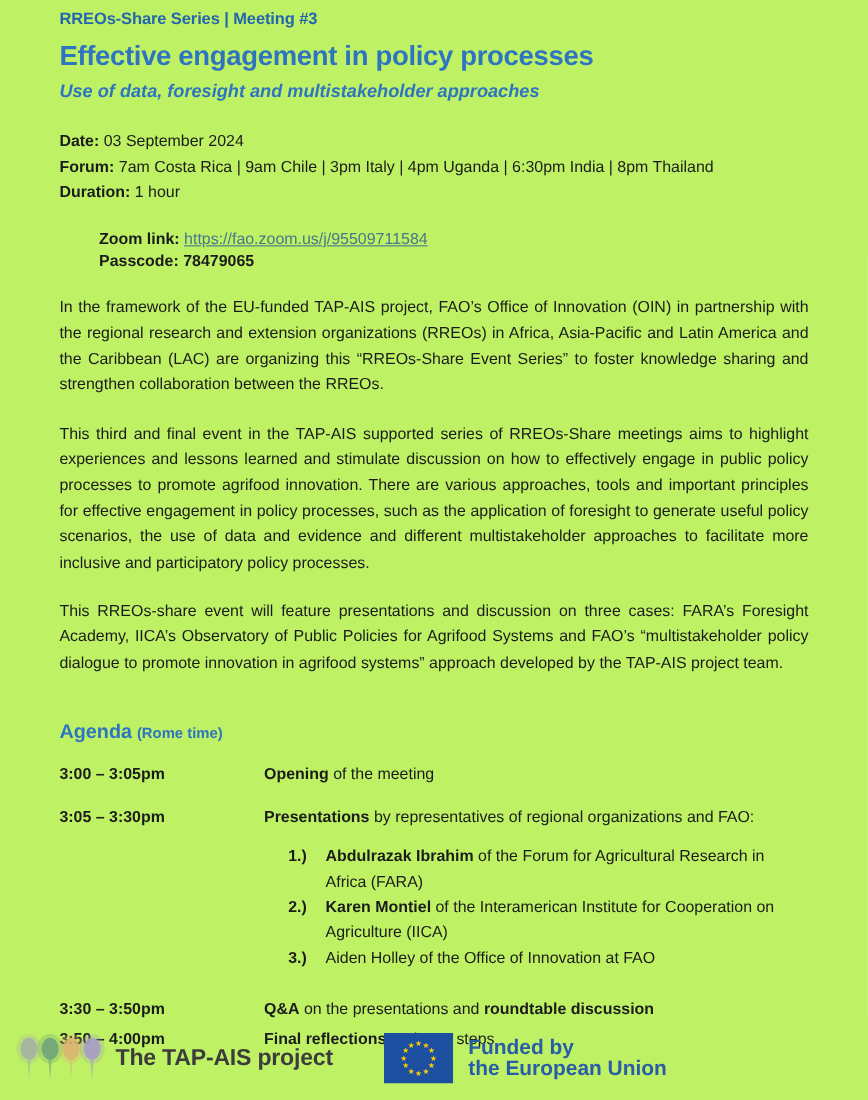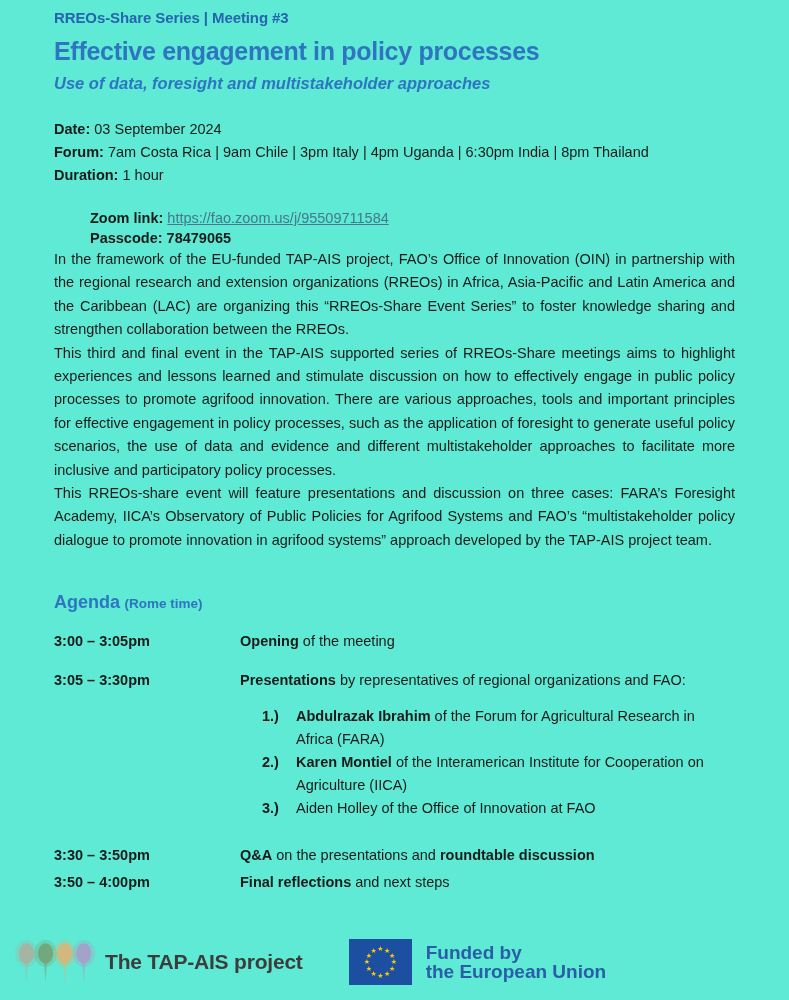--- a/index.html
+++ b/index.html
@@ -3,21 +3,21 @@
 <meta charset="utf-8">
 <style>
   * { margin: 0; padding: 0; box-sizing: border-box; }
   html, body { background: #ffffff; }
   body { font-family: "Liberation Sans", "DejaVu Sans", sans-serif; }
 
   .page {
     position: relative;
     width: 789px;
     height: 1000px;
-    background: #5eead4;
+    background: #bef264;
     overflow: hidden;
     padding: 0 54px;
     color: #1b1b1b;
   }
 
   .series {
     padding-top: 9px;
     font-size: 15px;
     font-weight: 700;
     color: #2465ad;
@@ -42,20 +42,21 @@
   .line .b, .b { font-weight: 700; text-align: center; }
 
   .zoom-block { margin-top: 21px; font-size: 14.5px; line-height: 20px; margin-left: 36px; }
   .zoomlink {
     color: #47768d;
     text-decoration: underline;
     cursor: pointer;
   }
 
   .para {
+    margin-top: 21px;
     font-size: 14.5px;
     line-height: 23.4px;
     text-align: justify;
     color: #1b1b1b;
   }
 
   .agenda-head { margin-top: 40px; }
   .agenda-title { font-size: 18px; font-weight: 700; color: #2e74c0; }
   .agenda-note { font-size: 13.5px; font-weight: 700; color: #2e74c0; }
 

